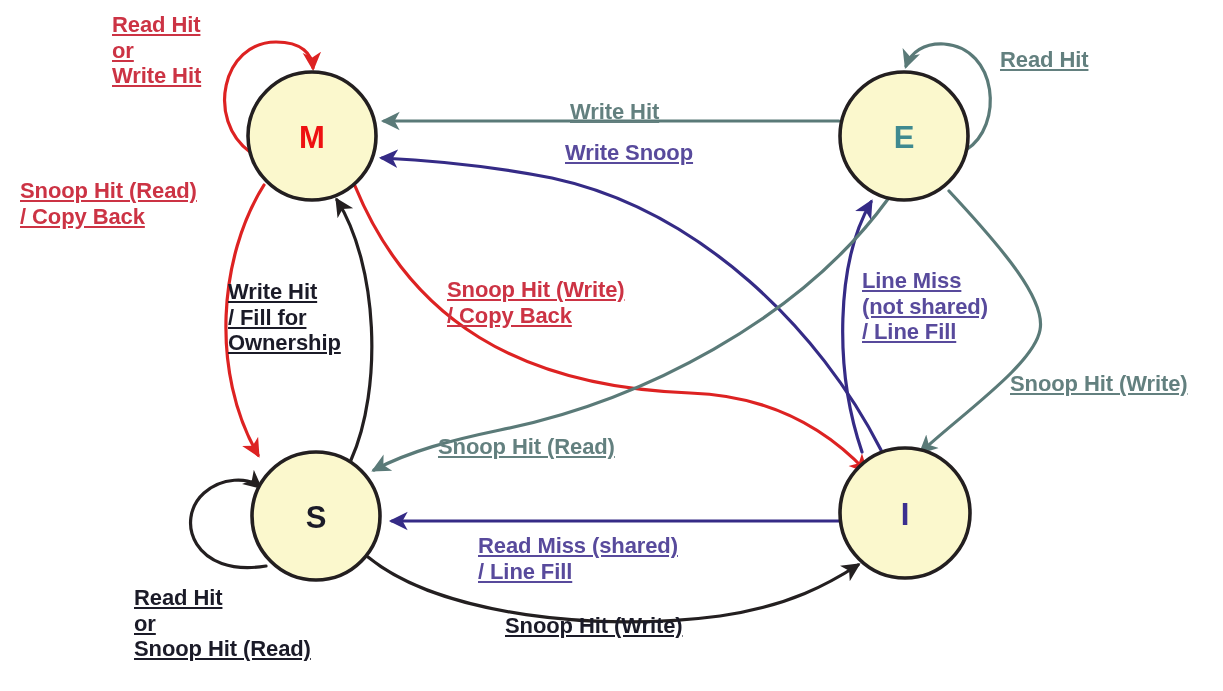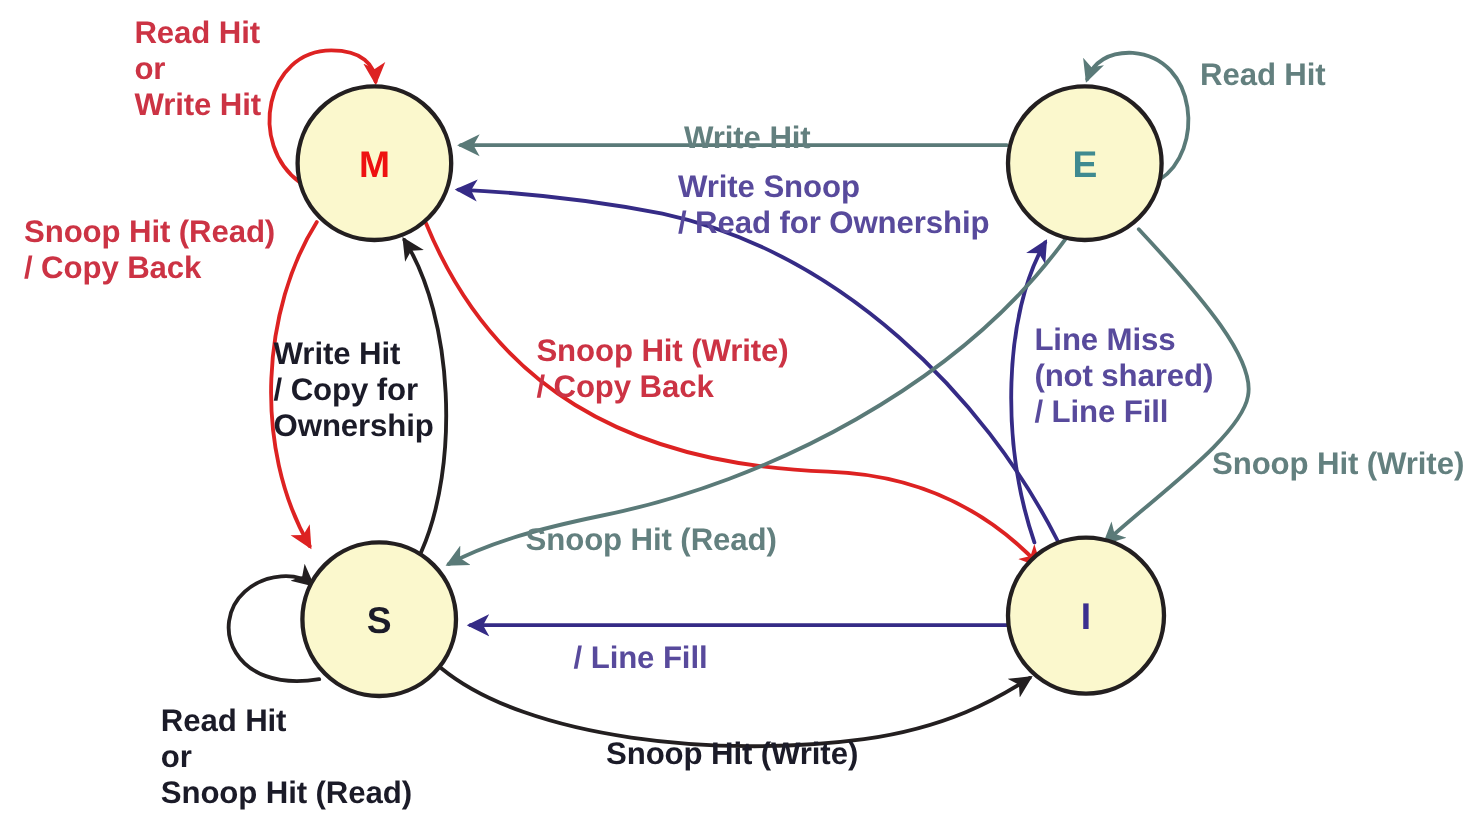--- a/index.html
+++ b/index.html
@@ -39,25 +39,26 @@
   .node-letter {
     font-family: "Liberation Sans", sans-serif;
     font-size: 31px;
     font-weight: bold;
     text-anchor: middle;
     dominant-baseline: central;
   }
   .edge-label {
     position: absolute;
     font-family: "Liberation Sans", sans-serif;
-    font-size: 26px;
+    font-size: 22px;
     font-weight: bold;
     line-height: 1.16;
     white-space: pre;
     letter-spacing: -0.1px;
+    text-decoration: underline;
   }
   .lbl-red   { color: #cc3344; }
   .lbl-teal  { color: #63807f; }
   .lbl-navy  { color: #584a9c; }
   .lbl-black { color: #1b1b28; }
 </style>
 </head>
 <body>
 
 <div id="stage">
@@ -124,35 +125,35 @@
         <circle class="node-circle" cx="905" cy="513" r="65"></circle>
         <text class="node-letter" x="905" y="514" fill="#3b2f8f">I</text>
       </g>
     </g>
   </svg>
 
   <div class="edge-label lbl-red" style="left:112px; top:12px;"><div>Read Hit</div><div>or</div><div>Write Hit</div></div>
 
   <div class="edge-label lbl-red" style="left:20px; top:178px;"><div>Snoop Hit (Read)</div><div>/ Copy Back</div></div>
 
-  <div class="edge-label lbl-black" style="left:228px; top:279px;"><div>Write Hit</div><div>/ Copy for</div><div>Ownership</div></div>
+  <div class="edge-label lbl-black" style="left:228px; top:279px;"><div>Write Hit</div><div>/ Fill for</div><div>Ownership</div></div>
 
   <div class="edge-label lbl-red" style="left:447px; top:277px;"><div>Snoop Hit (Write)</div><div>/ Copy Back</div></div>
 
   <div class="edge-label lbl-teal" style="left:570px; top:99px;"><div>Write Hit</div></div>
 
-  <div class="edge-label lbl-navy" style="left:565px; top:140px;"><div>Write Snoop</div><div>/ Read for Ownership</div></div>
+  <div class="edge-label lbl-navy" style="left:565px; top:140px;"><div>Write Snoop</div></div>
 
   <div class="edge-label lbl-teal" style="left:1000px; top:47px;"><div>Read Hit</div></div>
 
   <div class="edge-label lbl-navy" style="left:862px; top:268px;"><div>Line Miss</div><div>(not shared)</div><div>/ Line Fill</div></div>
 
   <div class="edge-label lbl-teal" style="left:1010px; top:371px;"><div>Snoop Hit (Write)</div></div>
 
   <div class="edge-label lbl-teal" style="left:438px; top:434px;"><div>Snoop Hit (Read)</div></div>
 
-  <div class="edge-label lbl-navy" style="left:478px; top:533px;"><div>/ Line Fill</div></div>
+  <div class="edge-label lbl-navy" style="left:478px; top:533px;"><div>Read Miss (shared)</div><div>/ Line Fill</div></div>
 
   <div class="edge-label lbl-black" style="left:505px; top:613px;"><div>Snoop Hit (Write)</div></div>
 
   <div class="edge-label lbl-black" style="left:134px; top:585px;"><div>Read Hit</div><div>or</div><div>Snoop Hit (Read)</div></div>
 
 </div>
 
 </body></html>

